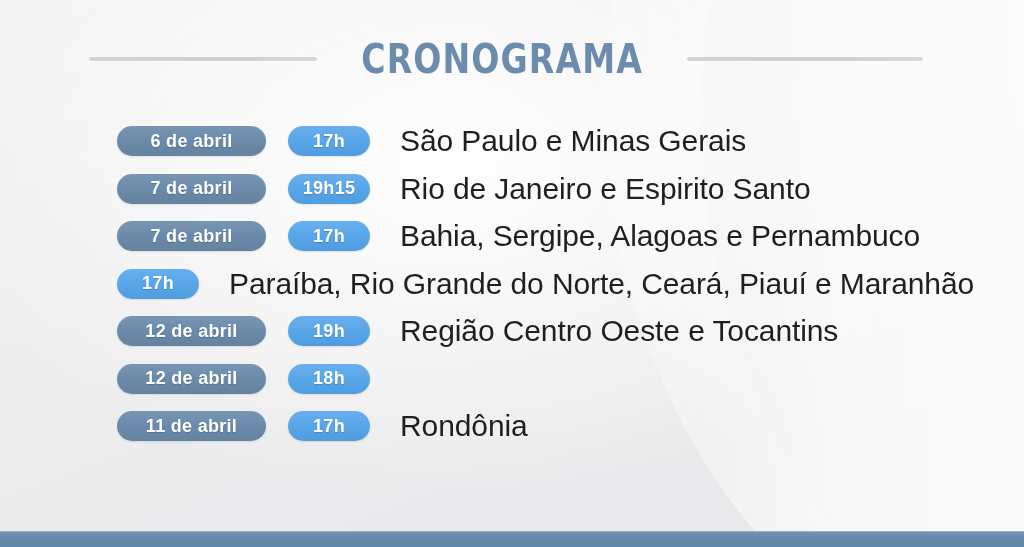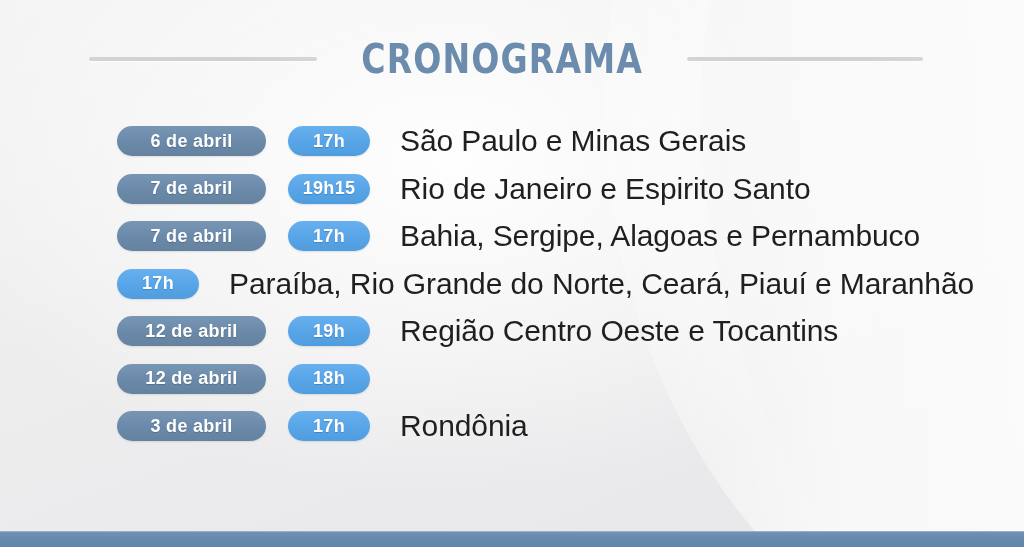--- a/index.html
+++ b/index.html
@@ -210,21 +210,21 @@
       <div class="pill pill-time">19h</div>
       <div class="region">Região Centro Oeste e Tocantins</div>
     </div>
 
     <div class="row">
       <div class="pill pill-date">12 de abril</div>
       <div class="pill pill-time">18h</div>
     </div>
 
     <div class="row">
-      <div class="pill pill-date">3 de abril</div>
+      <div class="pill pill-date">11 de abril</div>
       <div class="pill pill-time">17h</div>
       <div class="region">Rondônia</div>
     </div>
 
   </div>
 
   <div id="bottom-bar"></div>
 
 </div>
 

